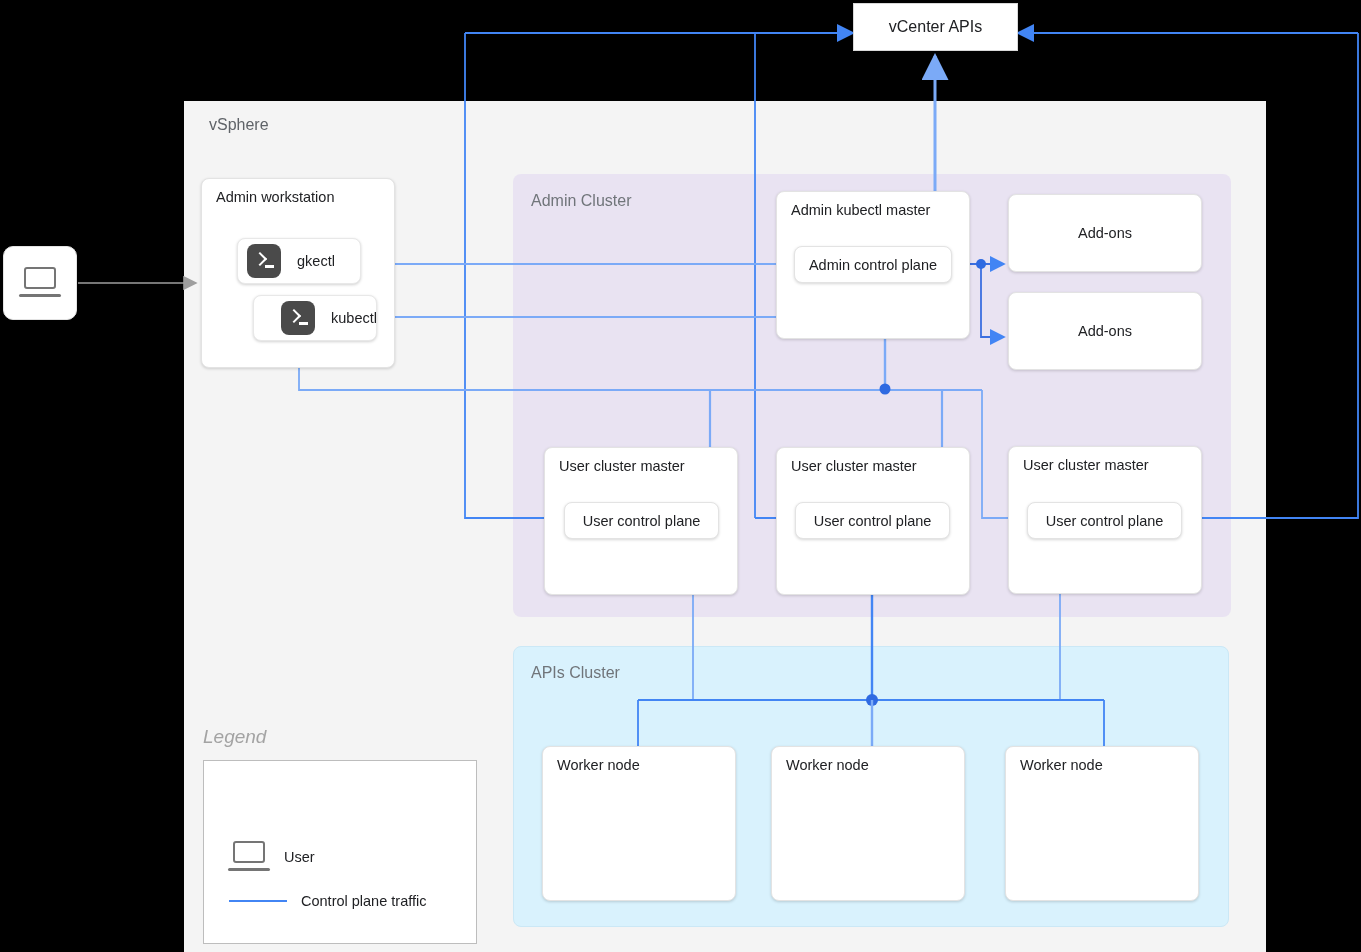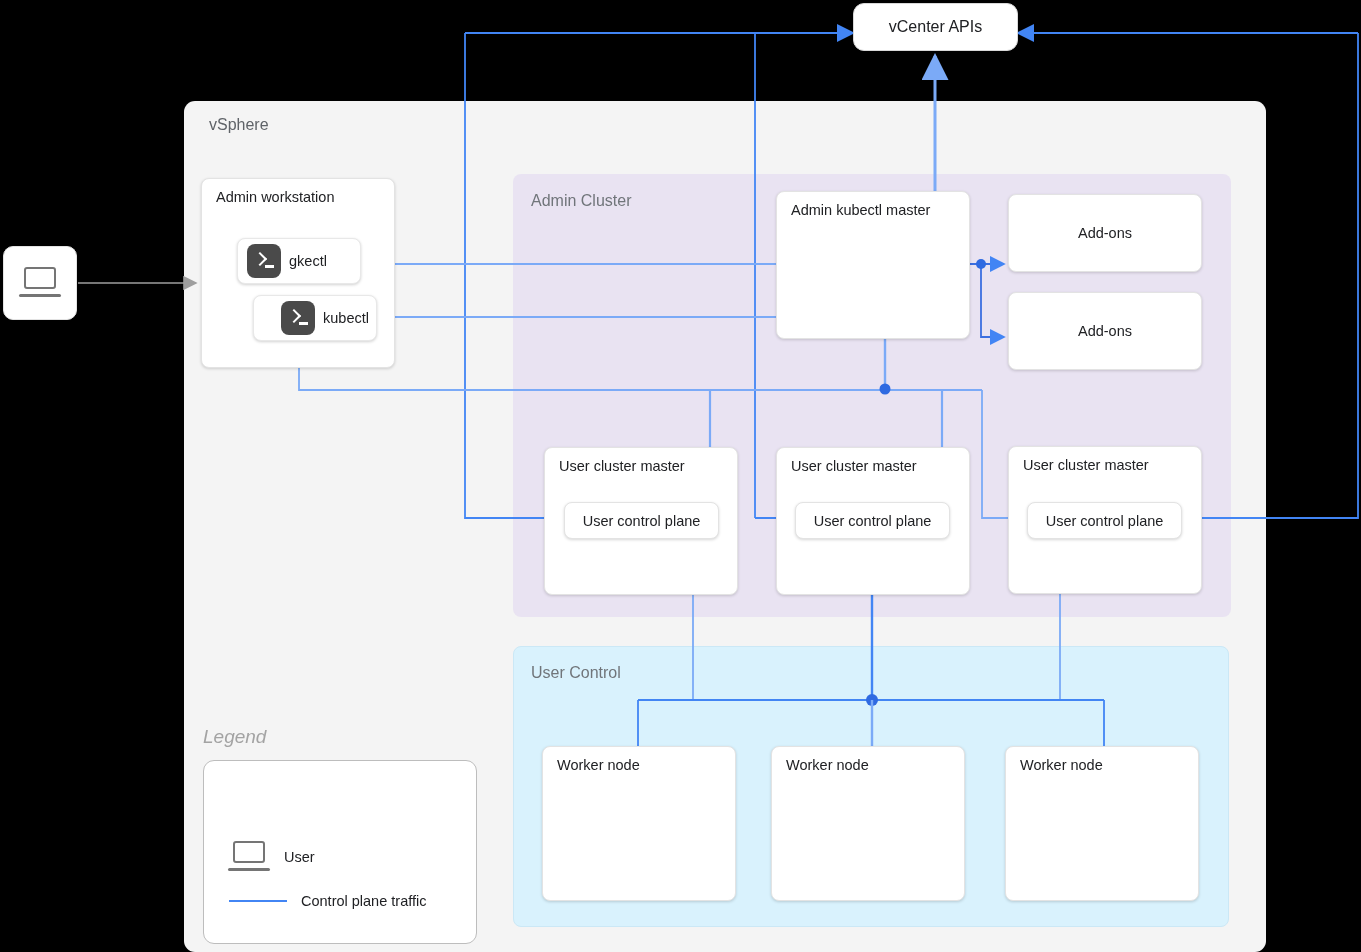--- a/index.html
+++ b/index.html
@@ -1,19 +1,19 @@
 <!DOCTYPE html>
 <html><head>
 <meta charset="utf-8">
 <style>
   html,body{margin:0;padding:0;background:#000;}
   body{width:1361px;height:952px;position:relative;overflow:hidden;
        font-family:"Liberation Sans","DejaVu Sans",sans-serif;}
   #stage{position:absolute;left:0;top:0;width:1361px;height:952px;background:#000;}
-  .abs{position:absolute;box-sizing:border-box;border-radius:11px;}
+  .abs{position:absolute;box-sizing:border-box;}
 
   
   .vsphere{left:184px;top:101px;width:1082px;height:851px;background:#f4f4f4;}
   .vsphere-label{left:209px;top:116px;font-size:16px;color:#5f6368;}
 
   .admincluster{left:513px;top:174px;width:718px;height:443px;background:#e9e3f2;border-radius:8px;}
   .admincluster-label{left:531px;top:192px;font-size:16px;color:#70757a;}
 
   .usercluster{left:513px;top:646px;width:716px;height:281px;background:#d9f2fd;border-radius:8px;
                border:1px solid #cbe8f6;}
@@ -27,21 +27,21 @@
 
   
   .vcenter{left:853px;top:3px;width:165px;height:48px;background:#fff;border:1px solid #d8d8d8;
            display:flex;align-items:center;justify-content:center;font-size:16px;color:#202124;}
 
   .userbox{left:3px;top:246px;width:74px;height:74px;background:#fff;border:1px solid #e3e3e3;border-radius:10px;
            display:flex;align-items:center;justify-content:center;box-shadow:0 1px 3px rgba(0,0,0,.18);}
 
   .adminws{left:201px;top:178px;width:194px;height:190px;}
   .cli-chip{width:124px;height:46px;background:#fff;border:1px solid #e8e8e8;border-radius:8px;
-            box-shadow:0 1px 3px rgba(0,0,0,.18);display:flex;align-items:center;gap:8px;padding-left:9px;}
+            box-shadow:0 1px 3px rgba(0,0,0,.18);display:flex;align-items:center;gap:16px;padding-left:9px;}
   .cli-chip .lbl{font-size:14.5px;color:#202124;}
   .gkectl{left:237px;top:238px;}
   .kubectl{left:253px;top:295px;padding-left:27px;}
 
   .adminmaster{left:776px;top:191px;width:194px;height:148px;}
   .admincp{left:794px;top:246px;width:158px;height:37px;}
 
   .addons1{left:1008px;top:194px;width:194px;height:78px;}
   .addons2{left:1008px;top:292px;width:194px;height:78px;}
 
@@ -87,21 +87,21 @@
 
 <div id="stage">
 
   <div class="abs vsphere"></div>
   <div class="abs vsphere-label">vSphere</div>
 
   <div class="abs admincluster"></div>
   <div class="abs admincluster-label">Admin Cluster</div>
 
   <div class="abs usercluster"></div>
-  <div class="abs usercluster-label">User Control</div>
+  <div class="abs usercluster-label">APIs Cluster</div>
 
   <svg class="wires" viewBox="0 0 1361 952">
     <defs>
       <marker id="ar" markerWidth="9" markerHeight="9" refX="8" refY="4.5" orient="auto">
         <path d="M0,0 L9,4.5 L0,9 z" fill="#4285f4"></path>
       </marker>
       <marker id="arL" markerWidth="9" markerHeight="9" refX="8" refY="4.5" orient="auto">
         <path d="M0,0 L9,4.5 L0,9 z" fill="#7baaf7"></path>
       </marker>
       <marker id="arG" markerWidth="9" markerHeight="9" refX="8" refY="4.5" orient="auto">
@@ -169,20 +169,23 @@
     <span class="lbl">gkectl</span>
   </div>
   <div class="abs cli-chip kubectl">
     <span class="cli-icon"></span>
     <span class="lbl">kubectl</span>
   </div>
 
   <div class="abs card adminmaster">
     <span class="card-title">Admin kubectl master</span>
   </div>
+  <div class="abs card admincp card-center">
+    <span>Admin control plane</span>
+  </div>
 
   <div class="abs card addons1 card-center">
     <span>Add-ons</span>
   </div>
   <div class="abs card addons2 card-center">
     <span>Add-ons</span>
   </div>
 
   <div class="abs card ucm1">
     <span class="card-title">User cluster master</span>

